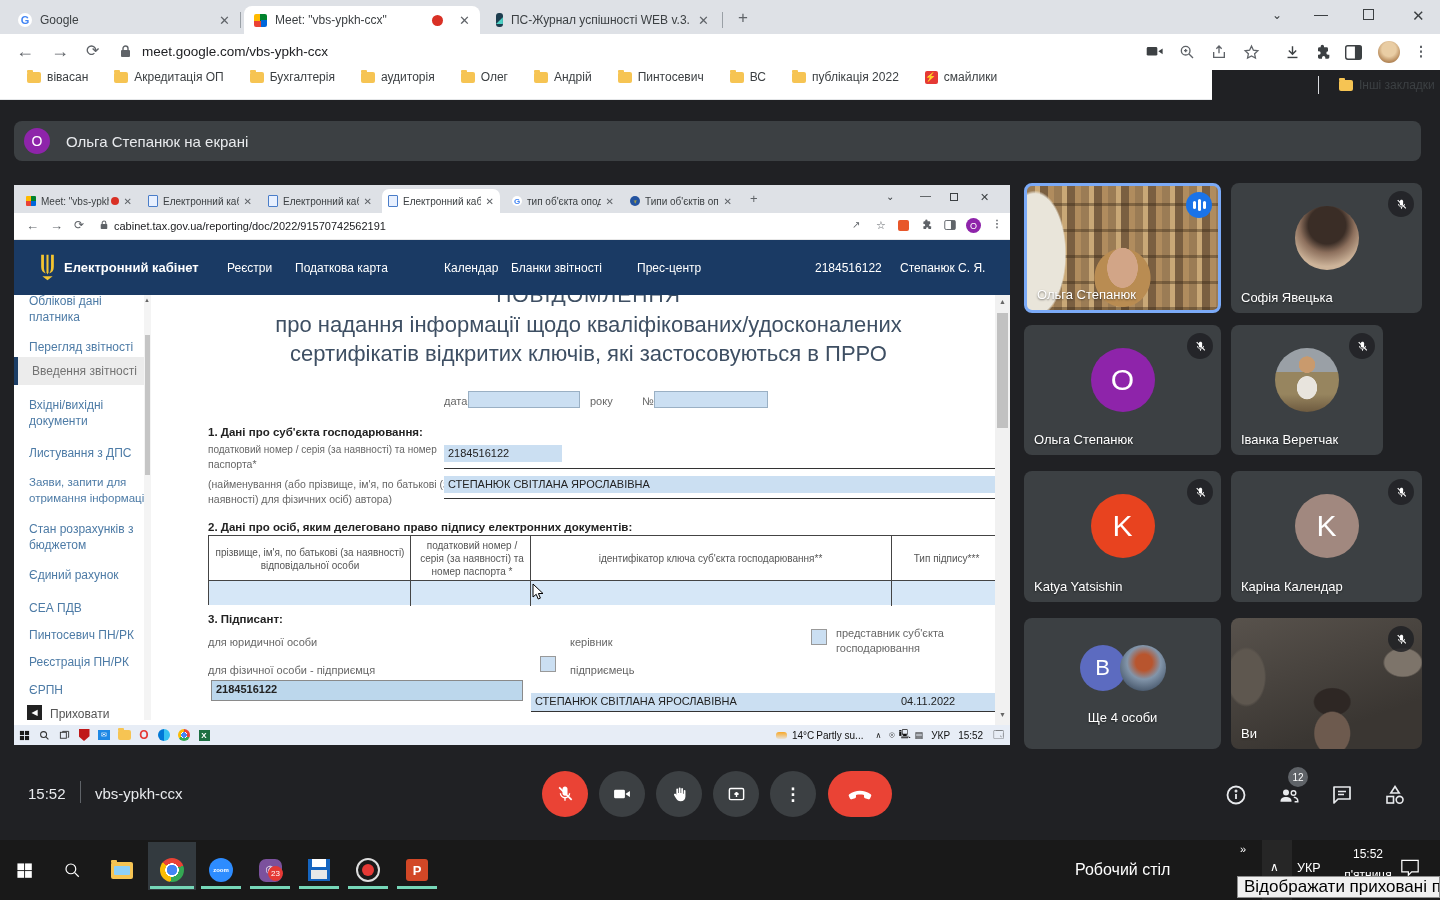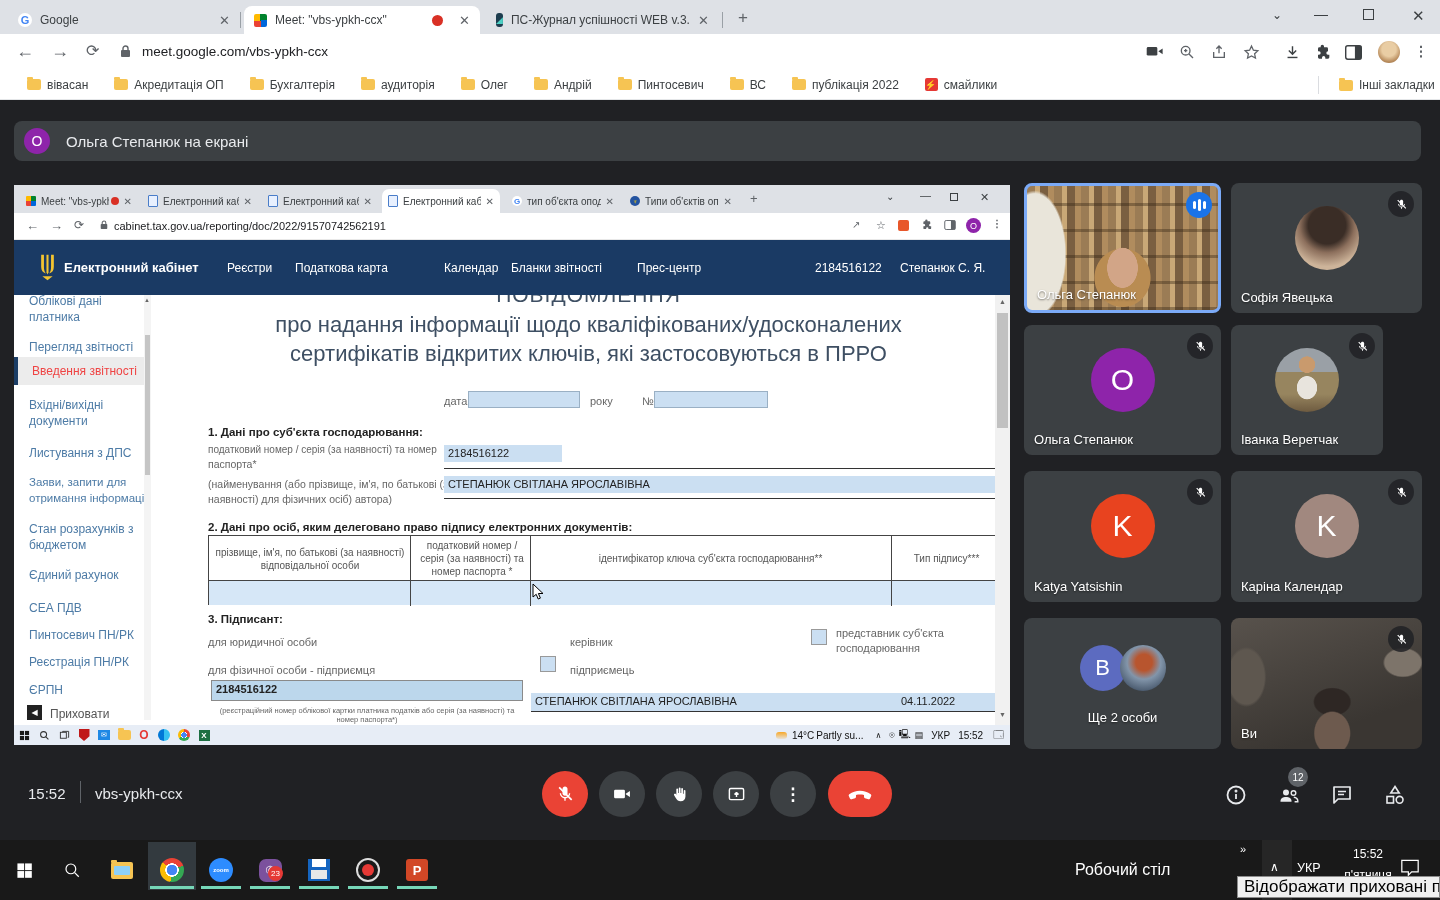--- a/index.html
+++ b/index.html
@@ -8,21 +8,21 @@
 .abs{position:absolute}
 .ic{display:inline-flex;align-items:center;justify-content:center}
 
 .tabstrip{position:absolute;left:0;top:0;width:1440px;height:34px;background:#dee1e6}
 .tab{position:absolute;top:6px;height:28px;display:flex;align-items:center;padding:0 10px;font-size:12px;color:#3c4043;white-space:nowrap;overflow:hidden}
 .tab.active{background:#fff;border-radius:8px 8px 0 0}
 .tabx{color:#5f6368;font-size:13px;margin-left:auto;padding-left:8px}
 .tabsep{position:absolute;top:12px;width:1px;height:16px;background:#9aa0a6}
 .toolbar{position:absolute;left:0;top:34px;width:1440px;height:36px;background:#fff}
 .tbic{position:absolute;top:42px;color:#5f6368;font-size:16px}
-.bookbar{position:absolute;left:0;top:70px;width:1440px;height:30px;background:#fff;border-bottom:1px solid #e4e6e8;display:flex;align-items:center;padding-left:14px;font-size:12px;color:#3c4043}
+.bookbar{position:absolute;left:0;top:70px;width:1212px;height:30px;background:#fff;border-bottom:1px solid #e4e6e8;display:flex;align-items:flex-start;padding-left:14px;font-size:12px;color:#3c4043}
 .bm{display:flex;align-items:center;gap:6px;padding:0 13px;white-space:nowrap}
 .fold{width:14px;height:11px;background:#f6c453;border-radius:2px;position:relative;flex:0 0 auto}
 .fold:before{content:"";position:absolute;left:0;top:-2px;width:6px;height:3px;background:#f6c453;border-radius:1px}
 
 .banner{position:absolute;left:14px;top:121px;width:1407px;height:40px;background:#3c4043;border-radius:8px;display:flex;align-items:center;color:#e8eaed;font-size:15px}
 .bavatar{width:26px;height:26px;border-radius:50%;background:#8e24aa;color:#fff;display:flex;align-items:center;justify-content:center;font-size:14px;margin:0 16px 0 10px}
 
 .tile{position:absolute;background:#3c4043;border-radius:8px;overflow:hidden}
 .tname{position:absolute;left:10px;bottom:8px;color:#fff;font-size:13px;text-shadow:0 1px 2px rgba(0,0,0,.5)}
 .micoff{position:absolute;right:8px;top:8px;width:26px;height:26px;border-radius:50%;background:rgba(32,33,36,.85);display:flex;align-items:center;justify-content:center}
@@ -282,21 +282,21 @@
     <div class="swnavitem" style="left:623px">Прес-центр</div>
     <div class="swnavitem" style="left:801px">2184516122</div>
     <div class="swnavitem" style="left:886px">Степанюк С. Я.</div>
   </div>
 
   <div class="swcontent">
 
     <div class="sbitem" style="top:-2px">Облікові дані платника</div>
     <div class="sbitem" style="top:44px">Перегляд звітності</div>
     <div class="abs" style="left:0;top:62px;width:134px;height:28px;background:#ececec;border-left:4px solid #1c3e66"></div>
-    <div class="sbitem" style="top:68px;left:18px;color:#ef4444">Введення звітності</div>
+    <div class="sbitem" style="top:68px;left:18px;color:#737373">Введення звітності</div>
     <div class="sbitem" style="top:102px">Вхідні/вихідні документи</div>
     <div class="sbitem" style="top:150px">Листування з ДПС</div>
     <div class="sbitem" style="top:179px;width:122px;font-size:11.5px">Заяви, запити для отримання інформації</div>
     <div class="sbitem" style="top:226px">Стан розрахунків з бюджетом</div>
     <div class="sbitem" style="top:272px">Єдиний рахунок</div>
     <div class="sbitem" style="top:305px">СЕА ПДВ</div>
     <div class="sbitem" style="top:332px">Пинтосевич ПН/РК</div>
     <div class="sbitem" style="top:359px">Реєстрація ПН/РК</div>
     <div class="sbitem" style="top:387px">ЄРПН</div>
     <div class="abs ic" style="left:13px;top:410px;width:15px;height:15px;background:#222;color:#fff;font-size:8px">◀</div>
@@ -350,21 +350,20 @@
 
       <div class="fhead" style="left:42px;top:318px">3. Підписант:</div>
       <div class="flbl" style="left:42px;top:340px">для юридичної особи</div>
       <div class="flbl" style="left:404px;top:340px">керівник</div>
       <div class="chk" style="left:645px;top:334px"></div>
       <div class="flbl" style="left:670px;top:331px;width:145px">представник суб'єкта господарювання</div>
       <div class="flbl" style="left:42px;top:368px">для фізичної особи - підприємця</div>
       <div class="chk" style="left:374px;top:361px"></div>
       <div class="flbl" style="left:404px;top:368px">підприємець</div>
       <div class="fin" style="left:45px;top:385px;width:312px;height:21px;border:1px solid #8a8a8a;background:#bcd7ec;font-weight:bold">2184516122</div>
-      <div class="flbl" style="left:45px;top:411px;width:312px;font-size:7.5px;line-height:9px;text-align:center">(реєстраційний номер облікової картки платника податків або серія (за наявності) та номер паспорта*)</div>
       <div class="fin" style="left:365px;top:398px;width:470px;height:18px">
         <span>СТЕПАНЮК СВІТЛАНА ЯРОСЛАВІВНА</span>
         <span style="position:absolute;left:370px">04.11.2022</span>
       </div>
       <div class="fu" style="left:365px;top:407px;width:470px;height:10px"></div>
     </div>
 
     <div class="abs" style="left:981px;top:0;width:15px;height:430px;background:#f1f1f1">
       <div class="abs" style="left:4px;top:3px;font-size:7px;color:#666">▲</div>
       <div class="abs" style="left:2px;top:18px;width:11px;height:115px;background:#c1c1c1"></div>
@@ -517,21 +516,21 @@
   <div class="tname">Каріна Календар</div>
 </div>
 
 <div class="tile" style="left:1024px;top:618px;width:197px;height:131px">
   <div class="abs" style="left:50%;top:38%;transform:translate(-50%,-50%);width:86px;height:46px">
     <span class="abs ic" style="left:0;top:0;width:46px;height:46px;border-radius:50%;background:#5c6bc0;color:#fff;font-size:22px">
           <span>B</span>
         </span>
     <span class="abs" style="left:40px;top:0;width:46px;height:46px;border-radius:50%;background:radial-gradient(circle at 52% 38%,#b8552e 0 22%,#8295aa 45%,#46566a 80%)"></span>
   </div>
-  <div class="tname" style="left:50%;transform:translateX(-50%);bottom:24px">Ще 2 особи</div>
+  <div class="tname" style="left:50%;transform:translateX(-50%);bottom:24px">Ще 4 особи</div>
 </div>
 
 <div class="tile" style="left:1231px;top:618px;width:191px;height:131px;background:
  radial-gradient(ellipse 30px 36px at 53% 88%, #6d5a4e 0 58%, rgba(0,0,0,0) 62%),
  radial-gradient(ellipse 32px 24px at 53% 64%, #2e2724 0 55%, rgba(0,0,0,0) 60%),
  radial-gradient(ellipse 40px 30px at 90% 34%, #7d746a 0 45%, rgba(0,0,0,0) 50%),
  radial-gradient(ellipse 40px 60px at 8% 45%, #5e574f 0 45%, rgba(0,0,0,0) 50%),
  linear-gradient(160deg,#58524c,#3a3632 75%)">
   <div class="micoff">
         <svg width="13" height="13" viewBox="0 0 24 24">

